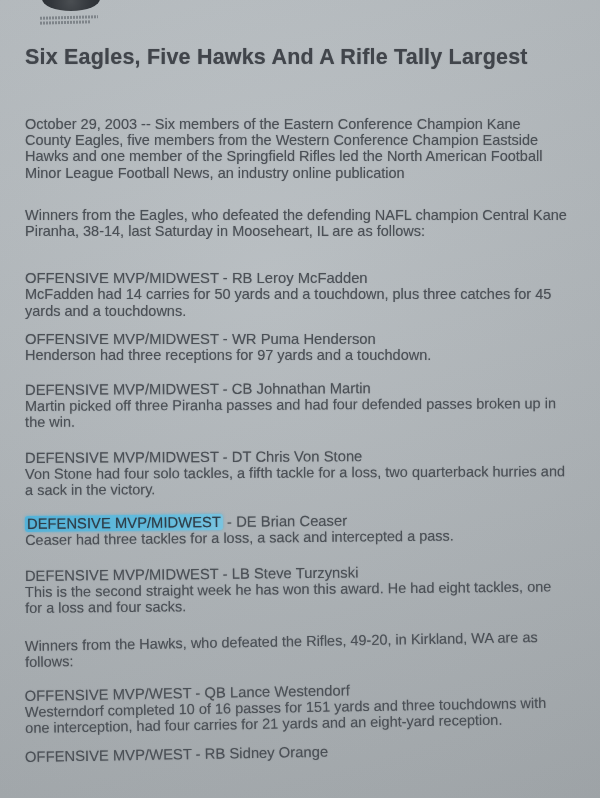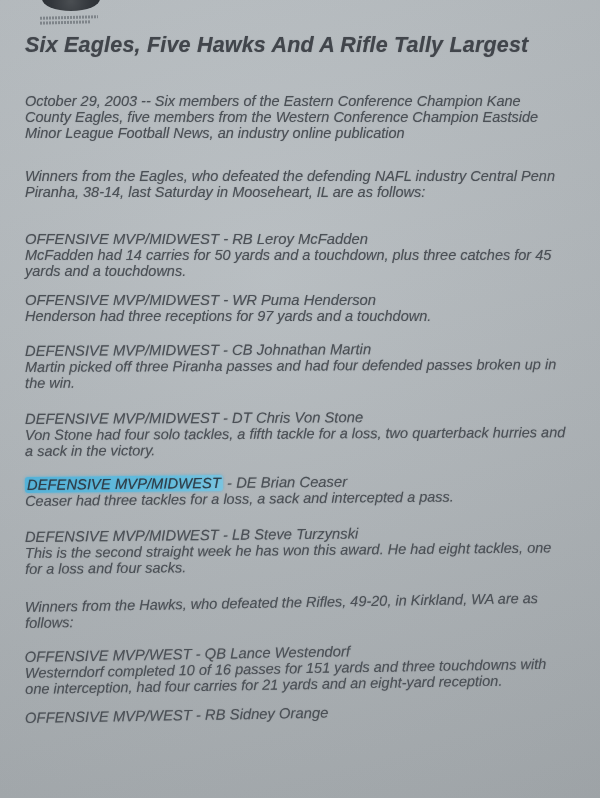--- a/index.html
+++ b/index.html
@@ -26,38 +26,38 @@
     filter: blur(0.6px);
   }
   .logo-textline {
     height: 3px; margin: 2px 0 0 2px; opacity: 0.75;
     background: repeating-linear-gradient(90deg, #6c7278 0 2px, transparent 2px 3px);
     filter: blur(0.4px);
   }
   .logo-textline.l1 { width: 58px; margin-top: -8px; transform: rotate(-1.5deg); }
   .logo-textline.l2 { width: 50px; transform: rotate(-1.5deg); }
 
-  .content { position: absolute; left: 25px; top: 0; width: 565px; font-style: italic; }
+  .content { position: absolute; left: 25px; top: 12px; width: 565px; }
 
   .headline {
     margin-top: 33px;
     font-size: 21.5px; line-height: 25px; font-weight: bold;
     color: #41454b; letter-spacing: 0.2px;
     text-shadow: 0 0 1px rgba(65,69,75,0.55);
   }
   .line { white-space: nowrap; }
 
   .block {
     font-size: 14.5px; line-height: 16.2px;
     color: #4b5056;
     text-shadow: 0 0 1px rgba(75,80,86,0.5);
   }
   .award-header { font-size: 14.8px; }
 
-  .mt-intro  { margin-top: 35px; }
+  .mt-intro  { margin-top: 46px; }
   .mt-26 { margin-top: 26px; }
   .mt-15 { margin-top: 31px; }
   .mt-20 { margin-top: 12px; }
   .mt-19 { margin-top: 19px; }
   .mt-18 { margin-top: 18px; }
   .mt-22 { margin-top: 22px; }
   .mt-17 { margin-top: 17px; }
   .mt-13 { margin-top: 13px; }
 
   .tilt-0 { transform: rotate(0deg); transform-origin: left center; }
@@ -87,25 +87,26 @@
 
   <div class="content">
 
     <div class="headline">
       <div class="line">Six Eagles, Five Hawks And A Rifle Tally Largest</div>
     </div>
 
     <div class="block mt-intro tilt-0">
       <div class="line">October 29, 2003 -- Six members of the Eastern Conference Champion Kane</div>
       <div class="line">County Eagles, five members from the Western Conference Champion Eastside</div>
+      <div class="line">Hawks and one member of the Springfield Rifles led the North American Football</div>
       <div class="line">Minor League Football News, an industry online publication</div>
     </div>
 
     <div class="block mt-26 tilt-0">
-      <div class="line">Winners from the Eagles, who defeated the defending NAFL industry Central Penn</div>
+      <div class="line">Winners from the Eagles, who defeated the defending NAFL champion Central Kane</div>
       <div class="line">Piranha, 38-14, last Saturday in Mooseheart, IL are as follows:</div>
     </div>
 
     <div class="block mt-15 tilt-0">
       <div class="line award-header">OFFENSIVE MVP/MIDWEST - RB Leroy McFadden</div>
       <div class="line">McFadden had 14 carries for 50 yards and a touchdown, plus three catches for 45</div>
       <div class="line">yards and a touchdowns.</div>
     </div>
 
     <div class="block mt-20 tilt-0">

